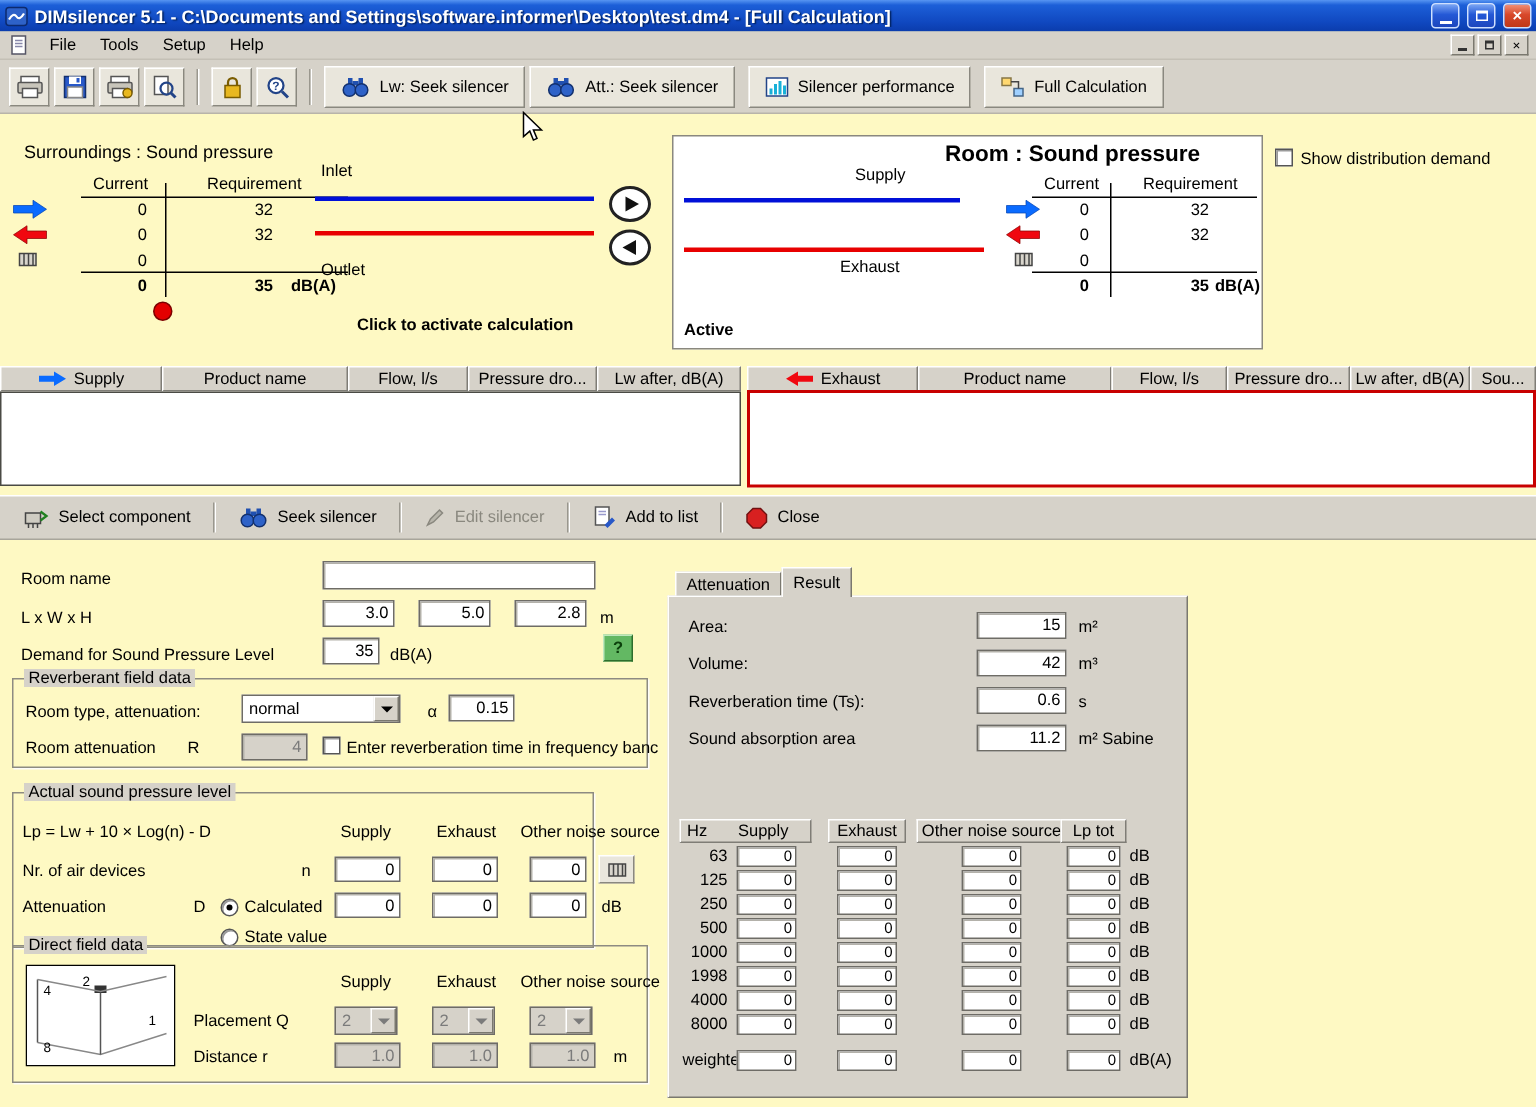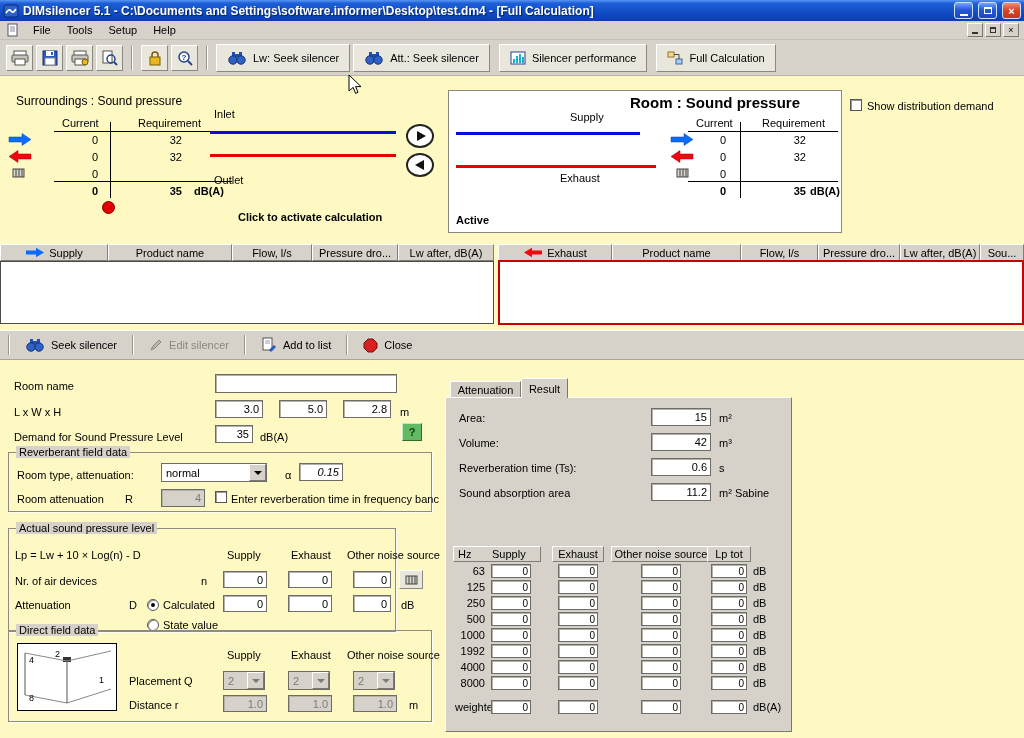--- a/index.html
+++ b/index.html
@@ -321,20 +321,30 @@
         <span>Lw after, dB(A)</span>
       </div>
     <div class="gh" style="width:44px">
         <span>Sou...</span>
       </div>
   </div>
   <div class="grid-body" style="left:0;top:261px;width:494px;height:63px;border:1px solid #4a4a44"></div>
   <div class="grid-body" style="left:498px;top:260px;width:526px;height:65px;border:2px solid #C80000"></div>
 
   <div class="actionbar">
+    <button class="act-btn">
+        <svg width="18" height="15">
+          <rect x="2" y="4" width="10" height="7" fill="#cfccc2" stroke="#444"></rect>
+          <line x1="4" y1="11" x2="4" y2="14" stroke="#444"></line>
+          <line x1="7" y1="11" x2="7" y2="14" stroke="#444"></line>
+          <line x1="10" y1="11" x2="10" y2="14" stroke="#444"></line>
+          <path d="M12 3 l4 3 -4 3" fill="none" stroke="#208020" stroke-width="1.5"></path>
+        </svg>
+        <span>Select component</span>
+      </button>
     <div class="asep"></div>
     <button class="act-btn">
         <svg width="20" height="14">
           <rect x="5" y="1" width="3" height="5" fill="#2050b0"></rect>
           <rect x="12" y="1" width="3" height="5" fill="#2050b0"></rect>
           <rect x="8" y="3" width="4" height="3" fill="#2050b0"></rect>
           <circle cx="6" cy="9" r="4.2" fill="#2e62c8" stroke="#12306e"></circle>
           <circle cx="14" cy="9" r="4.2" fill="#2e62c8" stroke="#12306e"></circle>
         </svg>
         <span>Seek silencer</span>
@@ -381,21 +391,21 @@
       </div>
 
     <div class="gb" style="left:8px;top:452px;width:424px;height:60px">
       <span class="legend">Reverberant field data</span>
       <span class="lbl" style="left:8px;top:16px">Room type, attenuation:</span>
       <div class="dd" style="left:152px;top:10px;width:106px">
           <span class="txt">normal</span>
           <span class="arr"></span>
         </div>
       <span class="lbl" style="left:276px;top:16px">α</span>
-      <input class="input num" style="left: 290px; top: 10px; width: 44px; font-style: italic;" value="0.15">
+      <input class="input num" style="left: 290px; top: 10px; width: 44px;" value="0.15">
       <span class="lbl" style="left:8px;top:40px">Room attenuation</span>
       <span class="lbl" style="left:116px;top:40px">R</span>
       <input class="input num dis" style="left: 152px; top: 36px; width: 44px;" value="4">
       <div class="cb" style="left:206px;top:38px"></div>
       <span class="lbl" style="left:222px;top:40px">Enter reverberation time in frequency banc</span>
     </div>
 
     <div class="gb" style="left:8px;top:528px;width:388px;height:104px">
       <span class="legend">Actual sound pressure level</span>
       <span class="lbl" style="left:6px;top:20px">Lp = Lw + 10 × Log(n) - D</span>
@@ -534,21 +544,21 @@
         </div>
         <div class="freq-row" style="top: 64px;">
           <span class="fr-hz">1000</span>
           <input class="input num fr-in" value="0" style="left: 38px; width: 40px;">
           <input class="input num fr-in" value="0" style="left: 105px; width: 40px;">
           <input class="input num fr-in" value="0" style="left: 188px; width: 40px;">
           <input class="input num fr-in" value="0" style="left: 258px; width: 36px;">
           <span class="fr-unit">dB</span>
         </div>
         <div class="freq-row" style="top: 80px;">
-          <span class="fr-hz">1992</span>
+          <span class="fr-hz">1998</span>
           <input class="input num fr-in" value="0" style="left: 38px; width: 40px;">
           <input class="input num fr-in" value="0" style="left: 105px; width: 40px;">
           <input class="input num fr-in" value="0" style="left: 188px; width: 40px;">
           <input class="input num fr-in" value="0" style="left: 258px; width: 36px;">
           <span class="fr-unit">dB</span>
         </div>
         <div class="freq-row" style="top: 96px;">
           <span class="fr-hz">4000</span>
           <input class="input num fr-in" value="0" style="left: 38px; width: 40px;">
           <input class="input num fr-in" value="0" style="left: 105px; width: 40px;">

